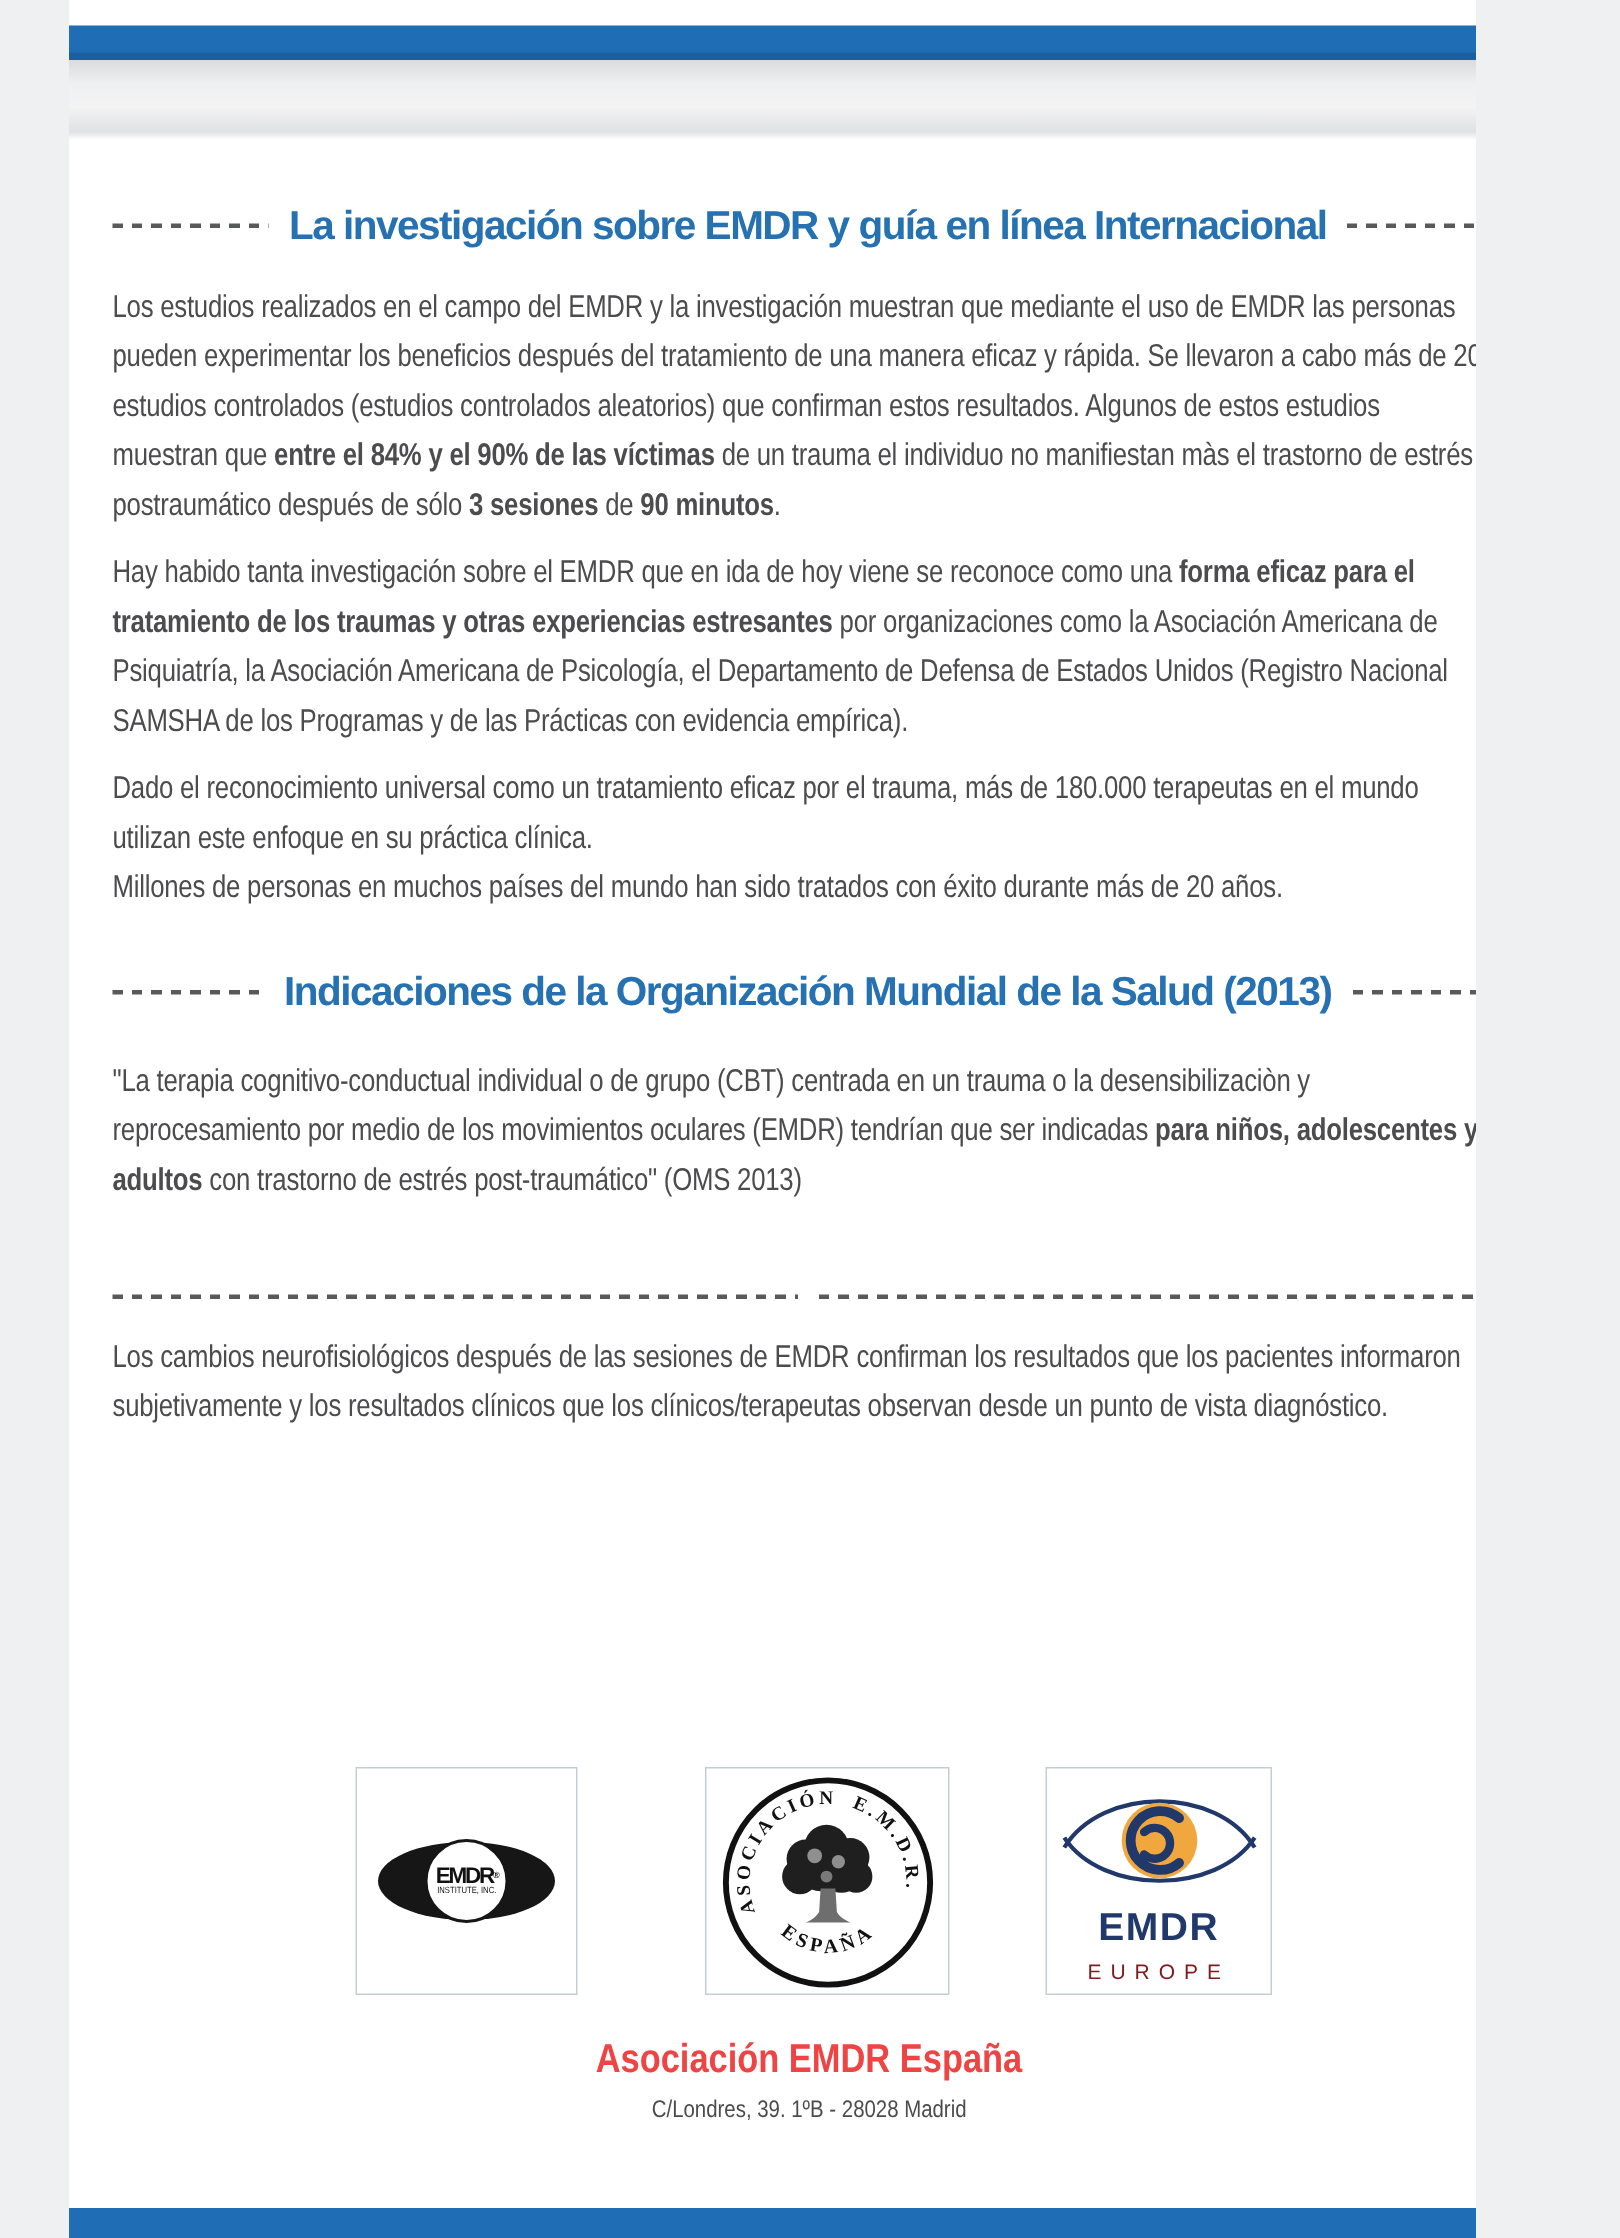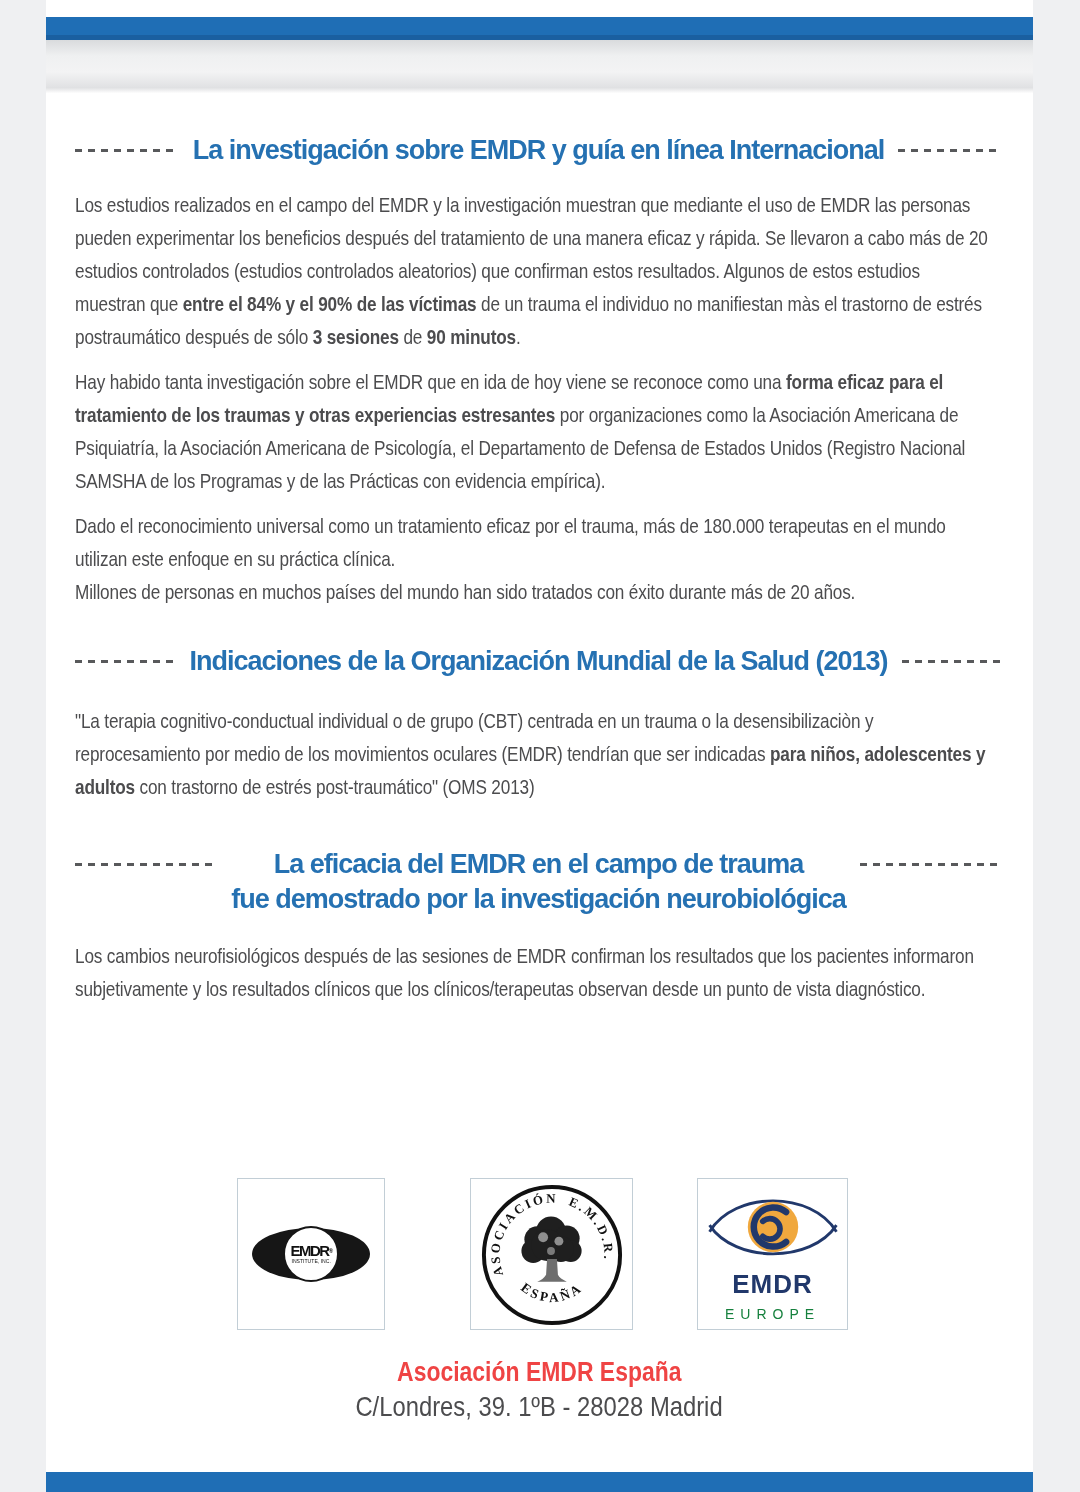--- a/index.html
+++ b/index.html
@@ -1,16 +1,16 @@
 <!DOCTYPE html>
 <html><head>
 <meta charset="utf-8">
 <style>
   html,body { margin:0; padding:0; background:#eff0f2; }
-  .page { position:relative; width:1080px; height:1492px; background:#eff0f2; overflow:hidden;
+  .page { position:relative; width:984px; height:1492px; background:#eff0f2; overflow:hidden;
           font-family:"Liberation Sans", sans-serif; }
   .paper { position:absolute; left:46px; top:0; width:987px; height:1492px; background:#ffffff; overflow:hidden; }
 
   .top-bar { position:absolute; left:0; top:17px; width:100%; height:18px;
              background:#1f6eb5; border-bottom:5px solid #1a5fa0; }
   .band    { position:absolute; left:0; top:40px; width:100%; height:53px;
              background:linear-gradient(180deg,#d9dbdd 0%,#eff0f1 30%,#f3f3f4 60%,#e0e1e3 90%,#fdfdfd 100%); }
   .bottom-bar { position:absolute; left:0; bottom:0; width:100%; height:20px; background:#1f6eb5; }
 
   .flow { position:absolute; left:0; top:0; width:100%; padding:133px 31px 0 29px; box-sizing:border-box; }
@@ -44,26 +44,26 @@
   .inst-circle { width:56px; height:56px; background:#fff; border:2px solid #161616; border-radius:50%;
                  display:flex; flex-direction:column; align-items:center; justify-content:center; box-sizing:border-box; }
   .inst-name { font-size:15px; font-weight:bold; letter-spacing:-1.5px; color:#111; line-height:14px; }
   .inst-reg  { font-size:6px; vertical-align:top; }
   .inst-sub  { font-size:6px; color:#111; line-height:7px; transform:scaleX(0.85); }
 
   .seal-arc { font-family:"Liberation Serif", serif; font-weight:bold; font-size:13px; letter-spacing:2.5px; fill:#111; }
   .seal-bottom { font-family:"Liberation Serif", serif; font-weight:bold; font-size:13.5px; letter-spacing:3px; fill:#111; }
 
   .europe-title { color:#21386b; font-weight:bold; font-size:26px; letter-spacing:1px; line-height:26px; margin-top:2px; }
-  .europe-sub   { color:#15803d; font-size:14px; letter-spacing:6px; line-height:18px; margin-top:8px;text-align:right; }
+  .europe-sub   { color:#7f1d1d; font-size:14px; letter-spacing:6px; line-height:18px; margin-top:8px;text-align:right; }
 
   .footer { position:absolute; left:0; top:1356px; width:100%; text-align:center; color:#4c4c4e; }
   .condc { display:inline-block; transform:scaleX(0.85); transform-origin:50% 50%; white-space:nowrap; }
   .f-org { color:#ef4444; font-weight:bold; font-size:27px; line-height:32px; }
-  .f-addr { font-size:28px; line-height:26px; margin-top:6px; }
+  .f-addr { font-size:16px; line-height:26px; margin-top:6px; }
   .f-phone { font-size:20.5px; line-height:26px; margin-top:6px; }
   .sep { margin:0 11px; color:#6a6a6c; }
 </style>
 </head>
 <body>
 
 <div class="page">
   <div class="paper">
 
     <div class="top-bar"></div>
@@ -89,24 +89,20 @@
       <div class="hrow h2row">
         <div class="hrule"></div>
         <div class="htext">Indicaciones de la Organización Mundial de la Salud (2013)</div>
         <div class="hrule"></div>
       </div>
 
       <div class="para quote"><span>"La terapia cognitivo-conductual individual o de grupo (CBT) centrada en un trauma o la desensibilizaciòn y reprocesamiento por medio de los movimientos oculares (EMDR) tendrían que ser indicadas </span><b class="bb">para niños, adolescentes y adultos</b><span> con trastorno de estrés post-traumático" (OMS 2013)</span></div>
 
       <div class="hrow h3row start">
         <div class="hrule"></div>
-        <div class="h3lines">
-          <div>La eficacia del EMDR en el campo de trauma</div>
-          <div>fue demostrado por la investigación neurobiológica</div>
-        </div>
         <div class="hrule"></div>
       </div>
 
       <div class="para p5">Los cambios neurofisiológicos después de las sesiones de EMDR confirman los resultados que los pacientes informaron subjetivamente y los resultados clínicos que los clínicos/terapeutas observan desde un punto de vista diagnóstico.</div>
     </div>
 
     <div class="logo-box box-inst">
       <div class="inst-ellipse">
         <div class="inst-circle">
           <div class="inst-name"><span>EMDR</span><span class="inst-reg">®</span></div>

